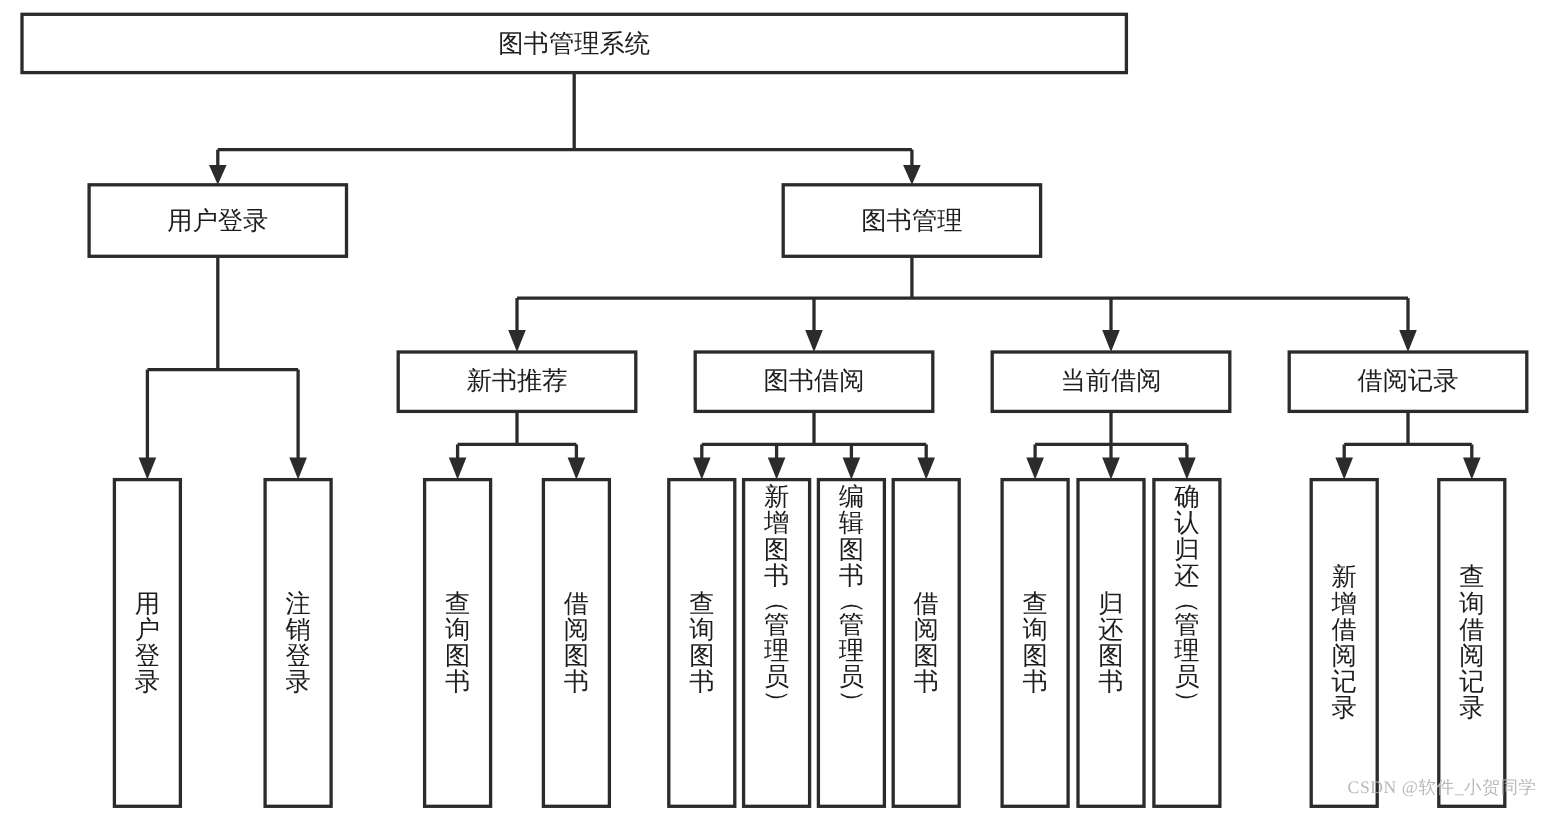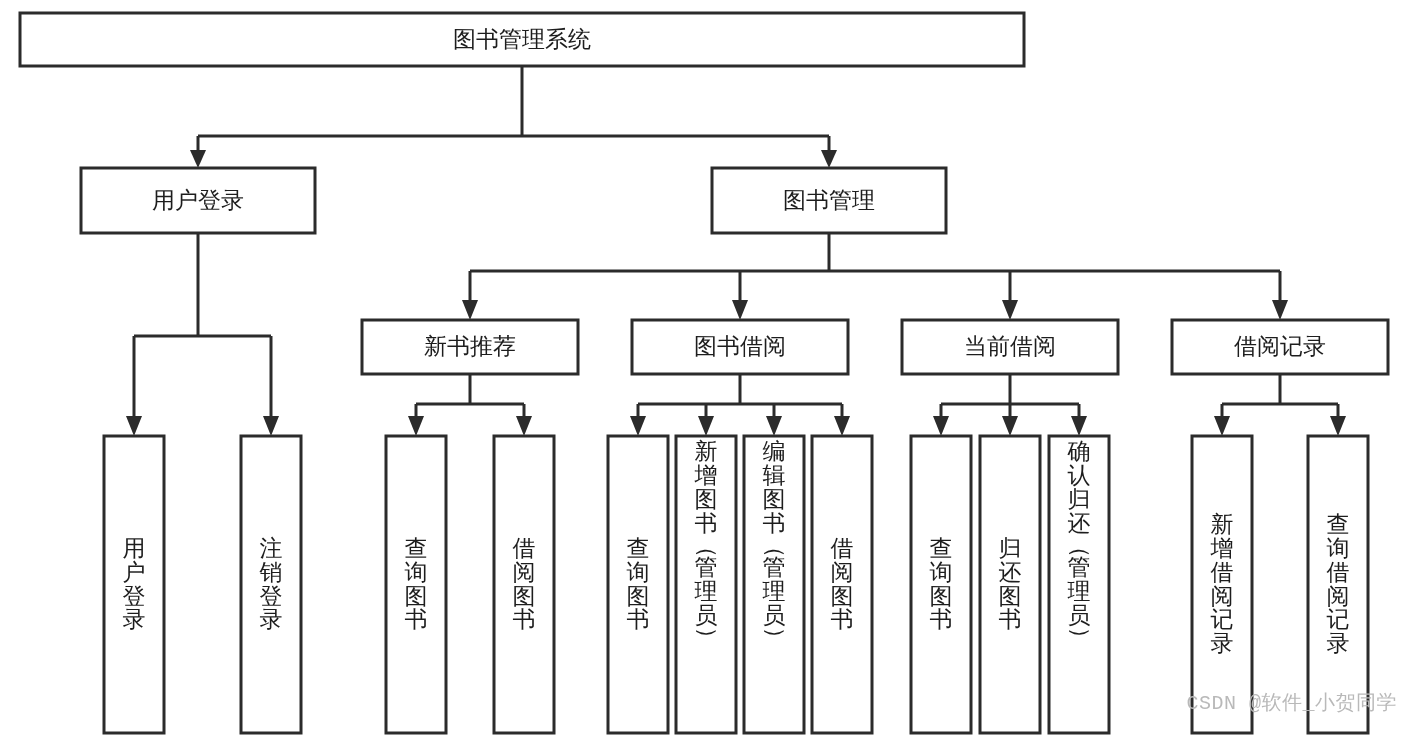--- a/index.html
+++ b/index.html
@@ -62,23 +62,23 @@
     white-space: pre;
     pointer-events: none;
   }
   .vert-text-wrap span {
     display: block;
     text-align: center;
   }
   .watermark {
     position: absolute;
     right: 8px;
-    bottom: 18px;
-    font-family: Liberation Mono, monospace;
-    font-size: 20px;
+    bottom: 7px;
+    font-family: Liberation Serif, serif;
+    font-size: 16px;
     color: #b9b9b9;
     letter-spacing: 0.5px;
     white-space: nowrap;
   }
 </style>
 </head>
 <body>
 
 <div id="diagram-root">
 

